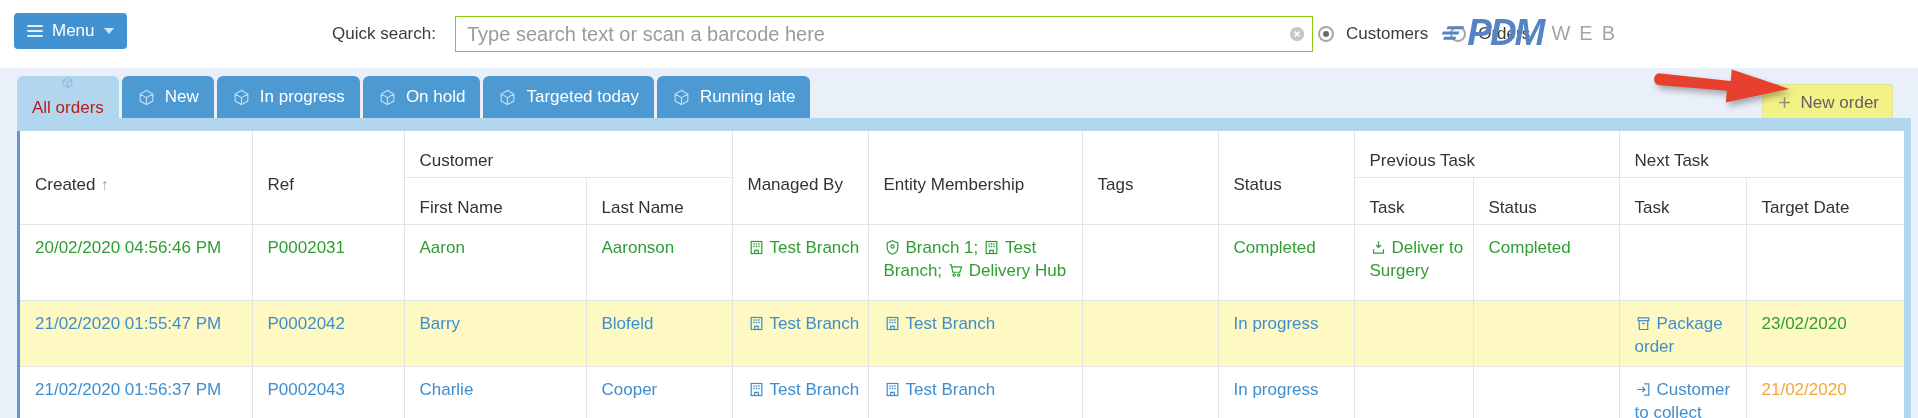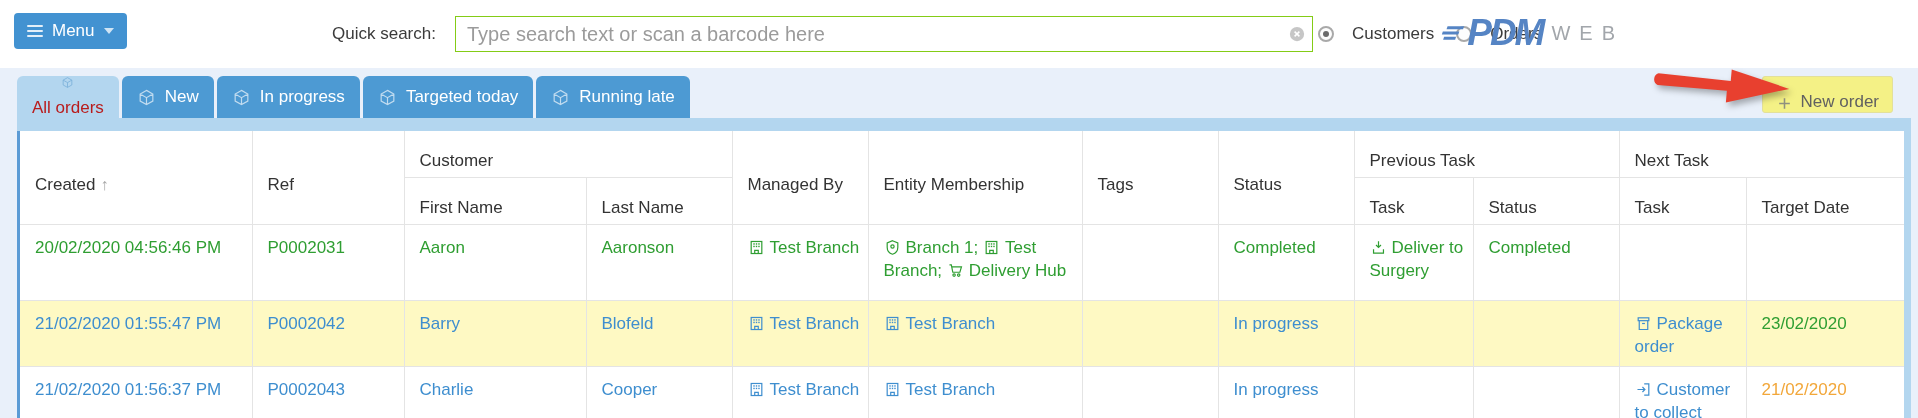--- a/index.html
+++ b/index.html
@@ -13,42 +13,42 @@
   .hamburger { display:flex; flex-direction:column; gap:3px; }
   .hamburger i { display:block; width:16px; height:2px; background:rgba(255,255,255,.85); border-radius:1px; }
   .caret-down { width:0; height:0; border-left:5px solid transparent; border-right:5px solid transparent; border-top:6px solid rgba(255,255,255,.75); }
   .qs-label { position:absolute; left:332px; top:0; height:68px; display:flex; align-items:center; font-size:17px; color:#3b3b3b; }
   .search-wrap { position:absolute; left:455px; top:16px; width:858px; height:36px; }
   .search-wrap input { width:100%; height:100%; border:1px solid #84cc16; padding:0 36px 0 11px; font-size:20px; color:#444;
     font-family:"Liberation Sans", sans-serif; outline:none; }
   .search-wrap input::placeholder { color:#9b9b9b; }
   .clear-btn { position:absolute; right:7px; top:9px; width:18px; height:18px; border:none; background:transparent; padding:0; cursor:pointer; }
   .radio-group { position:absolute; left:1318px; top:0; height:68px; display:flex; align-items:center; gap:22px; }
-  .radio-item { display:flex; align-items:center; gap:18px; font-size:17px; color:#3b3b3b; cursor:pointer; }
+  .radio-item { display:flex; align-items:center; gap:12px; font-size:17px; color:#3b3b3b; cursor:pointer; }
   .radio-circle { width:16px; height:16px; border:2px solid #a9a9a9; border-radius:50%; position:relative; background:#fdfdfd; }
   .radio-circle.checked::after { content:""; position:absolute; left:3px; top:3px; width:6px; height:6px; border-radius:50%; background:#6b6b6b; }
   .logo { position:absolute; right:32px; top:12px; display:flex; align-items:center; }
   .logo-pdm { font-size:37px; font-weight:bold; font-style:italic; color:#5584c4; letter-spacing:-2px; }
   .logo-web { font-size:20px; font-weight:300; color:#a2a6ab; letter-spacing:9px; margin-left:8px; }
 
   
   .content-bg { position:absolute; left:0; top:68px; width:1918px; height:350px; background:#e9f0fa; }
 
   
   .tabs { position:absolute; left:17px; top:76px; display:flex; gap:3px; }
   .tab { height:42px; padding:0 15px; display:flex; align-items:center; gap:9px; background:#4d9ad3; color:#fff;
     font-size:17px; border:none; border-radius:6px 6px 0 0; cursor:pointer; white-space:nowrap; }
   .tab .cube { color:rgba(255,255,255,.65); }
   .tab.active { background:#b3d6ef; color:#b91c1c;flex-direction:column; }
   .tab.active .cube { color:#7ab0da; }
   .cube { width:19px; height:19px; }
 
   
-  .new-order-btn { position:absolute; right:25px; top:76px; height:37px; padding:0 13px; background:#f4f186;
-    border:1px solid #e3e09a; border-radius:3px; display:flex; align-items:flex-end; gap:8px; font-size:17px; color:#616161; cursor:pointer; }
+  .new-order-btn { position:absolute; right:25px; top:84px; height:37px; padding:0 13px; background:#f4f186;
+    border:1px solid #e3e09a; border-radius:3px; display:flex; align-items:center; gap:8px; font-size:17px; color:#616161; cursor:pointer; }
   .plus-icon { width:17px; height:17px; }
   .arrow-annotation { position:absolute; left:1643px; top:56px; width:156px; height:56px;
     filter:drop-shadow(3px 4px 3px rgba(0,0,0,.3)); pointer-events:none; }
 
   
   .grid-strip { position:absolute; left:17px; top:118px; width:1894px; height:13px; background:#b3d6ef; }
   .table-wrap { position:absolute; left:17px; top:131px; width:1894px; background:#fff;
     border-left:3px solid #5b9bd5; border-right:7px solid #b3d6ef; }
   table.grid { border-collapse:collapse; border-style:hidden; table-layout:fixed; width:1884px; background:#fff; }
   table.grid th, table.grid td { border:1px solid #e4e4e4; font-weight:400; }
@@ -178,20 +178,26 @@
       <svg class="cube" viewBox="0 0 24 24">
           <use href="#i-cube"></use>
         </svg>
       <span>New</span>
     </button>
     <button class="tab">
       <svg class="cube" viewBox="0 0 24 24">
           <use href="#i-cube"></use>
         </svg>
       <span>In progress</span>
+    </button>
+    <button class="tab">
+      <svg class="cube" viewBox="0 0 24 24">
+          <use href="#i-cube"></use>
+        </svg>
+      <span>On hold</span>
     </button>
     <button class="tab">
       <svg class="cube" viewBox="0 0 24 24">
           <use href="#i-cube"></use>
         </svg>
       <span>Targeted today</span>
     </button>
     <button class="tab">
       <svg class="cube" viewBox="0 0 24 24">
           <use href="#i-cube"></use>

